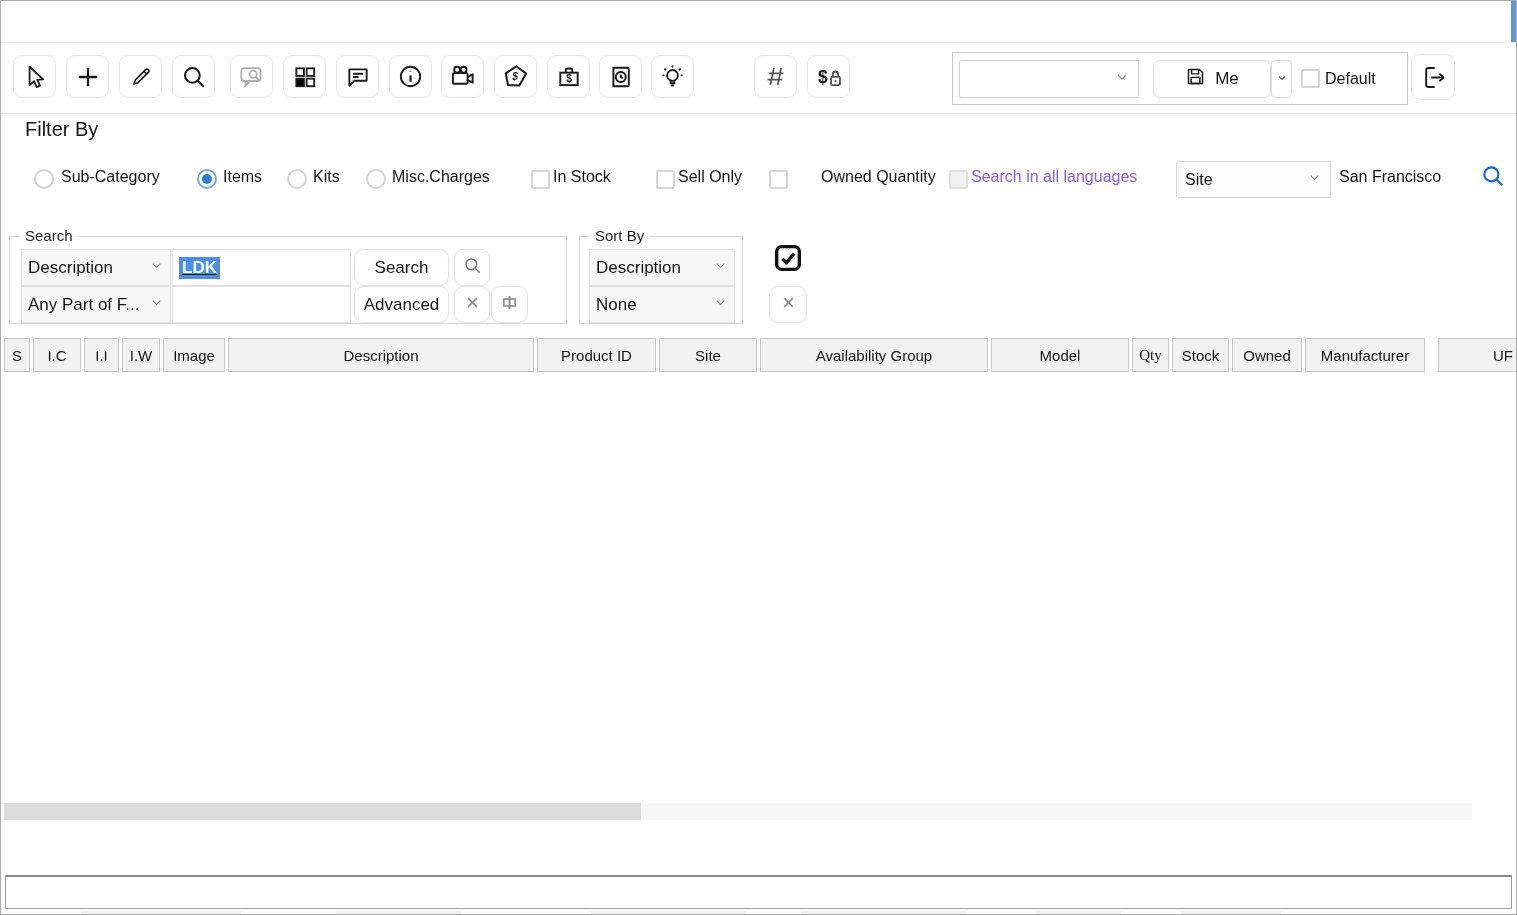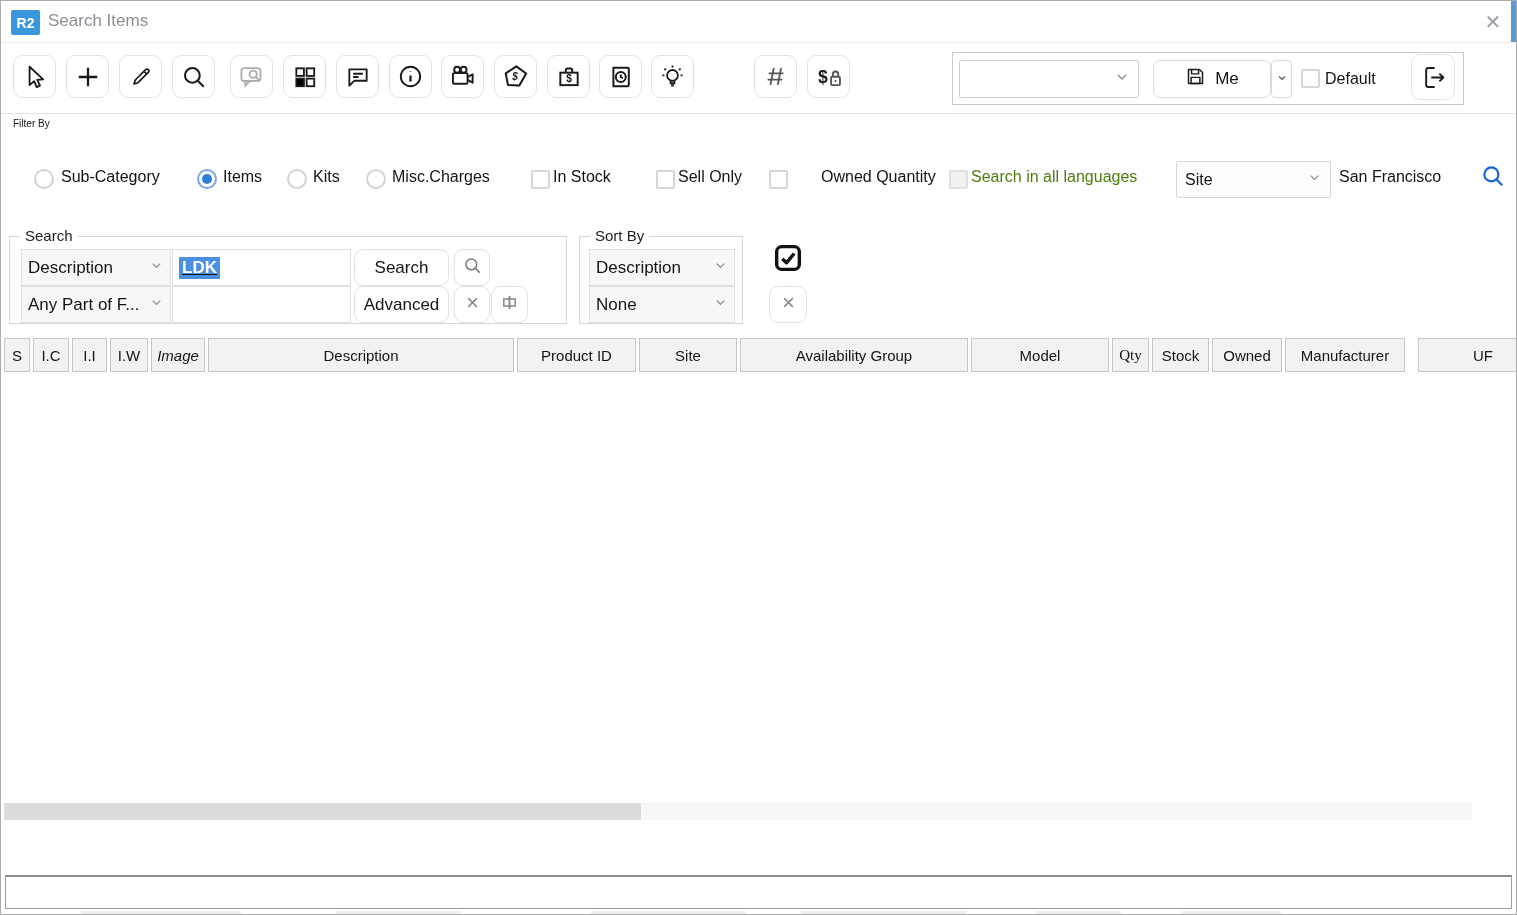--- a/index.html
+++ b/index.html
@@ -15,31 +15,31 @@
     font-size:14px;font-weight:bold;display:flex;align-items:center;justify-content:center;border-radius:2px;}
   .wintitle{left:47px;top:10px;font-size:17px;color:#8b8f94;}
   .closebtn{left:1478px;top:8px;width:28px;height:26px;color:#9aa0a6;font-size:20px;
     display:flex;align-items:center;justify-content:center;cursor:default;}
   .edgeartifact{left:1510px;top:0;width:5px;height:45px;background:#5b9bd5;}
   
   .toolband{left:0;top:41px;width:100%;height:70px;border-top:1px solid #ececec;border-bottom:1px solid #e3e3e3;background:#fff;}
   .tbtn{width:43px;height:43px;top:12px;border:1px solid #e4e4e4;border-radius:9px;background:#fff;
     display:flex;align-items:center;justify-content:center;box-sizing:border-box;}
   .tbtn svg{display:block;}
-  .viewbox{left:951px;top:9px;width:512px;height:53px;border:1px solid #c9c9c9;box-sizing:border-box;padding-left:28px;}
+  .viewbox{left:951px;top:9px;width:456px;height:53px;border:1px solid #c9c9c9;box-sizing:border-box;padding-left:28px;}
   .combo{border:1px solid #cfcfcf;background:#fff;box-sizing:border-box;display:flex;align-items:center;
     padding:0 8px;font-size:16px;justify-content:space-between;border-radius:2px;}
   .combo .ctext{white-space:nowrap;overflow:hidden;text-overflow:ellipsis;}
   .mebtn{border:1px solid #dadada;border-radius:7px;background:#fff;display:flex;align-items:center;
     justify-content:center;gap:9px;font-size:17px;box-sizing:border-box;}
   .smalldrop{border:1px solid #dadada;border-radius:4px;background:#fff;display:flex;align-items:center;justify-content:center;box-sizing:border-box;}
   .cb{width:19px;height:19px;border:2px solid #d6d6d6;border-radius:2px;background:#fff;box-sizing:border-box;}
   .cb.disabled{background:#f1f1f1;border-color:#e0e0e0;}
   .lbl{font-size:16px;white-space:nowrap;}
-  .lbl.dim{color:#4d7c0f;}
+  .lbl.dim{color:#8b5cf6;}
   
   .radio{width:20px;height:20px;border-radius:50%;border:2px solid #d2d2d2;background:#fff;box-sizing:border-box;}
   .radio.sel{border-color:#74a9e4;display:flex;align-items:center;justify-content:center;}
   .radio.sel::after{content:"";width:10px;height:10px;border-radius:50%;background:#2d7dd2;}
   
   .groupbox{border:1px solid #d8d8d8;box-sizing:border-box;background:transparent;}
   .legend{position:absolute;top:-10px;left:10px;background:#fff;padding:0 5px;font-size:15px;color:#1c1c1c;}
   .field{border:1px solid #e0e0e0;background:#fff;box-sizing:border-box;display:flex;align-items:center;padding:0 6px;font-size:17px;}
   .fcombo{background:#f7f7f7;}
   .btn{border:1px solid #e2e2e2;border-radius:9px;background:#fff;display:flex;align-items:center;
@@ -56,25 +56,20 @@
   .statusbar{left:4px;top:874px;width:1507px;height:34px;background:#fff;border:1px solid #9e9e9e;
     border-top:2px solid #8a8a8a;box-sizing:border-box;}
   .stub{top:910px;height:5px;background:#efefef;}
   .chev{flex:0 0 auto;}
 </style>
 </head>
 <body>
 
 <div class="window">
 
-  <div class="abs titlebar">
-    <div class="abs r2badge">R2</div>
-    <div class="abs wintitle">Search Items</div>
-    <div class="abs closebtn">✕</div>
-  </div>
   <div class="abs edgeartifact"></div>
 
   <div class="abs toolband">
     <div class="abs tbtn" style="left:12px">
       <span>
           <svg width="26" height="26" viewBox="0 0 24 24" fill="none" stroke="#1a1a1a" stroke-width="1.7" stroke-linejoin="round">
             <path d="M7 2.5 L7 19.5 L11.2 15.8 L13.6 21.3 L16.6 19.9 L14.1 14.7 L19.5 14.2 Z"></path>
           </svg>
         </span>
     </div>
@@ -226,21 +221,21 @@
     <div class="abs tbtn" style="left:1410px;top:11px;width:44px;height:46px;">
       <span>
           <svg width="27" height="27" viewBox="0 0 24 24" fill="none" stroke="#1a1a1a" stroke-width="1.7" stroke-linejoin="round">
             <path d="M13 3.5 H7.5 A2 2 0 0 0 5.5 5.5 v13 a2 2 0 0 0 2 2 H13"></path>
             <path d="M10 12 h10.5 M17.2 8.6 L20.8 12 L17.2 15.4" fill="none"></path>
           </svg>
         </span>
     </div>
   </div>
 
-  <div class="abs lbl" style="left:12px;top:117px;font-size:10px;">Filter By</div>
+  <div class="abs lbl" style="left:24px;top:117px;font-size:20px;">Filter By</div>
 
   <div class="abs radio" style="left:33px;top:168px;"></div>
   <div class="abs lbl" style="left:60px;top:167px;">Sub-Category</div>
 
   <div class="abs radio sel" style="left:196px;top:168px;"></div>
   <div class="abs lbl" style="left:222px;top:167px;">Items</div>
 
   <div class="abs radio" style="left:286px;top:168px;"></div>
   <div class="abs lbl" style="left:312px;top:167px;">Kits</div>
 
@@ -338,24 +333,24 @@
         </svg></span>
   </div>
   <div class="abs btn" style="left:768px;top:285px;width:38px;height:37px;">
     <span><svg width="15" height="15" viewBox="0 0 24 24" stroke="#8a8a8a" stroke-width="2.4">
           <path d="M5 5 L19 19 M19 5 L5 19"></path>
         </svg></span>
   </div>
 
   <div class="abs thead">
       <div class="th" style="width: 26px;">S</div>
-      <div class="th" style="width: 36px;">I.C</div>
+      <div class="th" style="width: 48px;">I.C</div>
       <div class="th" style="width: 35px;">I.I</div>
       <div class="th" style="width: 38px;">I.W</div>
-      <div class="th" style="width: 54px; font-style: italic;">Image</div>
+      <div class="th" style="width: 62px;">Image</div>
       <div class="th" style="width: 306px;">Description</div>
       <div class="th" style="width: 119px;">Product ID</div>
       <div class="th" style="width: 98px;">Site</div>
       <div class="th" style="width: 228px;">Availability Group</div>
       <div class="th" style="width: 138px;">Model</div>
       <div class="th" style="width: 37px; font-family: Liberation Serif, serif;">Qty</div>
       <div class="th" style="width: 57px;">Stock</div>
       <div class="th" style="width: 70px;">Owned</div>
       <div class="th" style="width: 120px;">Manufacturer</div>
       <div class="th" style="width: 130px; margin-left: 10px;">UF</div>

